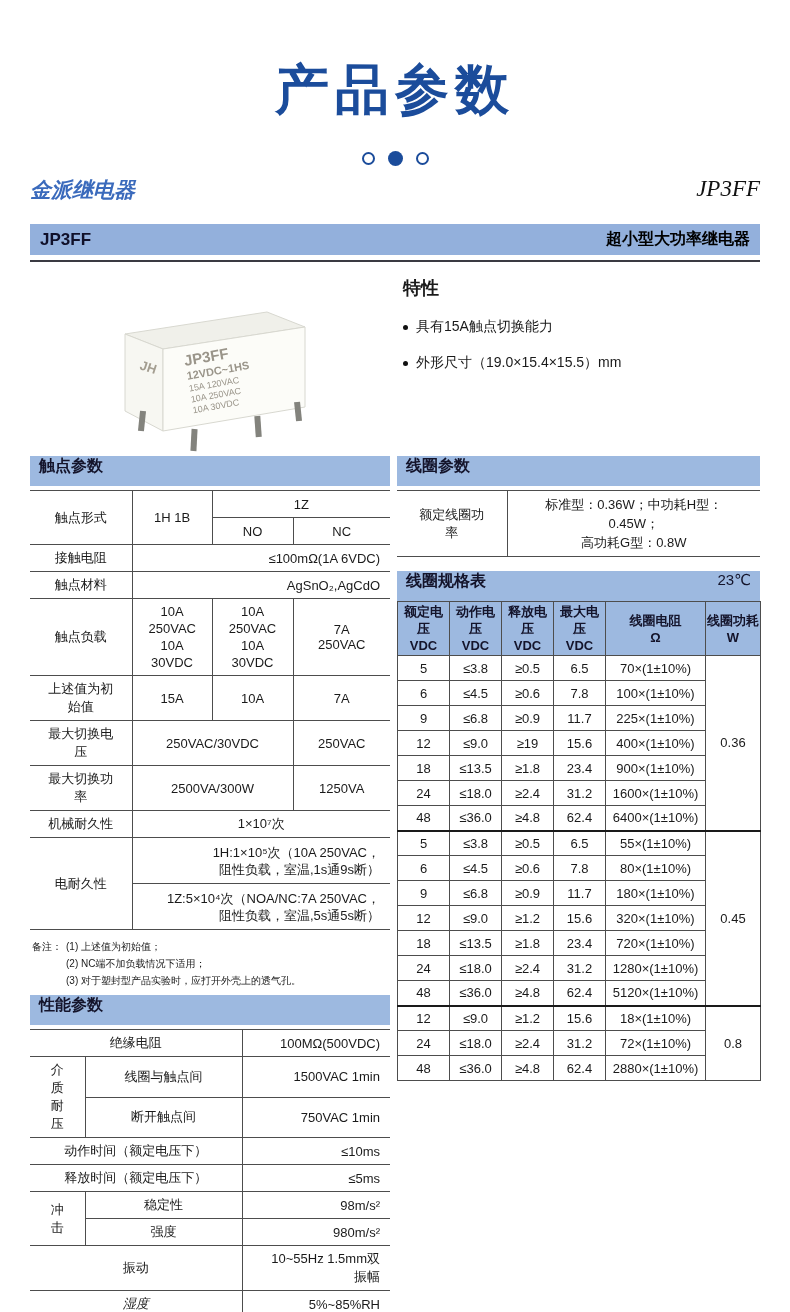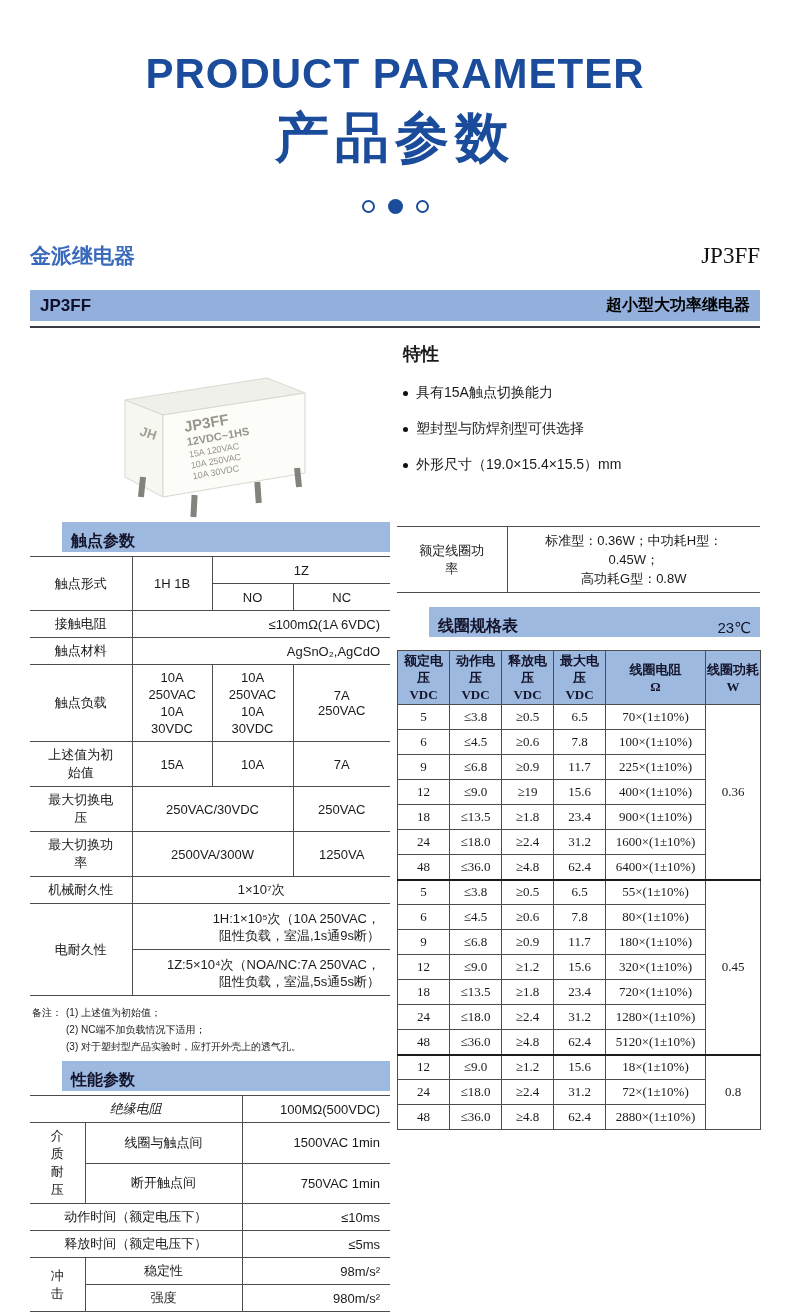--- a/index.html
+++ b/index.html
@@ -8,37 +8,37 @@
 
   
   .banner { text-align:center; padding-top:50px; }
   .title-en { font-size:42px; font-weight:800; color:#1b4c9b; letter-spacing:1px; }
   .title-zh { font-size:54px; font-weight:800; color:#1b4c9b; margin-top:4px; letter-spacing:6px; }
   .dots { display:flex; justify-content:center; align-items:center; gap:13px; margin-top:24px; }
   .dot { width:13px; height:13px; border-radius:50%; border:2px solid #1b4c9b; background:transparent; }
   .dot.active { background:#1b4c9b; width:15px; height:15px; border:none; }
 
   
-  .brand-row { display:flex; justify-content:space-between; align-items:center; padding:0 30px; margin-top:28px; }
+  .brand-row { display:flex; justify-content:space-between; align-items:flex-start; padding:0 30px; margin-top:10px;font-style:italic; }
   .brand { font-family:"Liberation Serif","DejaVu Serif",serif; font-weight:700; font-size:21px; color:#3a6abc; }
   .model-serif { font-family:"Liberation Serif","DejaVu Serif",serif; font-size:23px; color:#111; }
 
   
   .product-bar-wrap { padding:0 30px; margin-top:20px; }
   .product-bar { background:#93b0dc; height:31px; display:flex; justify-content:space-between; align-items:center; padding:0 10px; }
   .product-bar .pb-left { font-size:17px; font-weight:700; color:#10102a; }
   .product-bar .pb-right { font-size:16px; font-weight:700; color:#000000; }
   .bar-underline { height:2px; background:#3a3a42; margin-top:5px; }
 
   
   .columns { display:flex; gap:7px; padding:0 30px; margin-top:6px; }
   .col-left { width:360px; flex:none; }
   .col-right { width:363px; flex:none; }
 
-  .section-bar { background:#9db9e0; height:30px; display:flex; justify-content:space-between; align-items:flex-end; padding:0 9px;margin-left:32px; }
+  .section-bar { background:#9db9e0; height:30px; display:flex; justify-content:space-between; align-items:flex-start; padding:0 9px; }
   .section-bar .sb-title { font-size:16px; font-weight:700; color:#14142b; }
   .section-bar .sb-extra { font-size:15px; color:#14142b; }
 
   
   .relay-box { height:188px; position:relative; }
   .relay-box svg { position:absolute; left:75px; top:6px; }
 
   
   .features { height:188px; padding:8px 2px 0 6px; }
   .features-heading { font-size:18px; font-weight:700; margin-bottom:17px; }
@@ -51,35 +51,34 @@
   .ltable td { border-top:1px solid #4d4d4d; font-size:13px; padding:4px 16px; text-align:center; vertical-align:middle;margin-top:20px; }
   .ltable tr.lastrow td, .ltable td.lastrow { border-bottom:1px solid #4d4d4d; }
   .ltable .vr { border-left:1px solid #4d4d4d; }
   .ltable .ralign { text-align:right; padding-right:10px; }
   .rowlabel { font-weight:400; }
 
   .notes { font-size:10px; line-height:17px; margin-top:8px; display:flex; gap:4px; padding-left:2px; }
   .notes .notes-body div { margin-bottom:0px; }
 
   
-  .gtable { margin-top:13px;font-family:Liberation Serif, serif; }
+  .gtable { margin-top:0; }
   .gtable th, .gtable td { border:1px solid #4d4d4d; font-size:13px; text-align:center; vertical-align:middle; }
   .gtable thead th { background:#9db9e0; font-weight:700; color:#14142b; height:54px; line-height:17px; font-size:13px; }
   .gtable tbody td { height:25px; padding:1px 2px; }
   .gtable tr.group-start td { border-top:2px solid #1a1a1a; }
 
   .coil-param-table td { height:58px; }
   .coil-param-table .cpt-value { line-height:19px; }
   .twoline div { line-height:17px; }
 </style>
 </head>
 <body>
 
 <div class="banner">
-  <div class="title-en">PRODUCT PARAMETER</div>
   <div class="title-zh">产品参数</div>
   <div class="dots">
     <span class="dot"></span>
     <span class="dot active"></span>
     <span class="dot"></span>
   </div>
 </div>
 
 <div class="brand-row">
   <span class="brand">金派继电器</span>
@@ -215,21 +214,21 @@
     </div>
 
     <table class="ltable">
       <colgroup>
           <col style="width:55px">
           <col style="width:157px">
           <col style="width:148px">
         </colgroup>
       <tbody id="perf-body">
           <tr>
-            <td class="rowlabel" colspan="2" style="height: 25px; font-style: italic;">绝缘电阻</td>
+            <td class="rowlabel" colspan="2" style="height: 25px;">绝缘电阻</td>
             <td class="vr ralign" style="height: 25px;">100MΩ(500VDC)</td>
           </tr>
           <tr>
             <td class="rowlabel" rowspan="2" style="height: 25px;">介质耐压</td>
             <td class="vr rowlabel" style="height: 25px;">线圈与触点间</td>
             <td class="vr ralign" style="height: 25px;">1500VAC 1min</td>
           </tr>
           <tr>
             <td class="vr rowlabel" style="height: 25px;">断开触点间</td>
             <td class="vr ralign" style="height: 25px;">750VAC 1min</td>
@@ -275,29 +274,28 @@
 
     <div class="features">
       <div class="features-heading">特性</div>
       <div id="features-list">
           <div class="feature-item">
             <span class="feature-bullet"></span>
             <span>具有15A触点切换能力</span>
           </div>
           <div class="feature-item">
             <span class="feature-bullet"></span>
-            <span>塑封型与防焊剂型可供选择</span>
-          </div>
-          <div class="feature-item">
-            <span class="feature-bullet"></span>
             <span>外形尺寸（19.0×15.4×15.5）mm</span>
           </div>
         </div>
     </div>
 
+    <div class="section-bar">
+      <span class="sb-title">线圈参数</span>
+    </div>
 
     <table class="ltable coil-param-table">
       <colgroup>
           <col style="width:110px">
           <col style="width:253px">
         </colgroup>
       <tbody>
           <tr class="lastrow">
         <td class="rowlabel">额定线圈功率</td>
         <td class="vr cpt-value">

